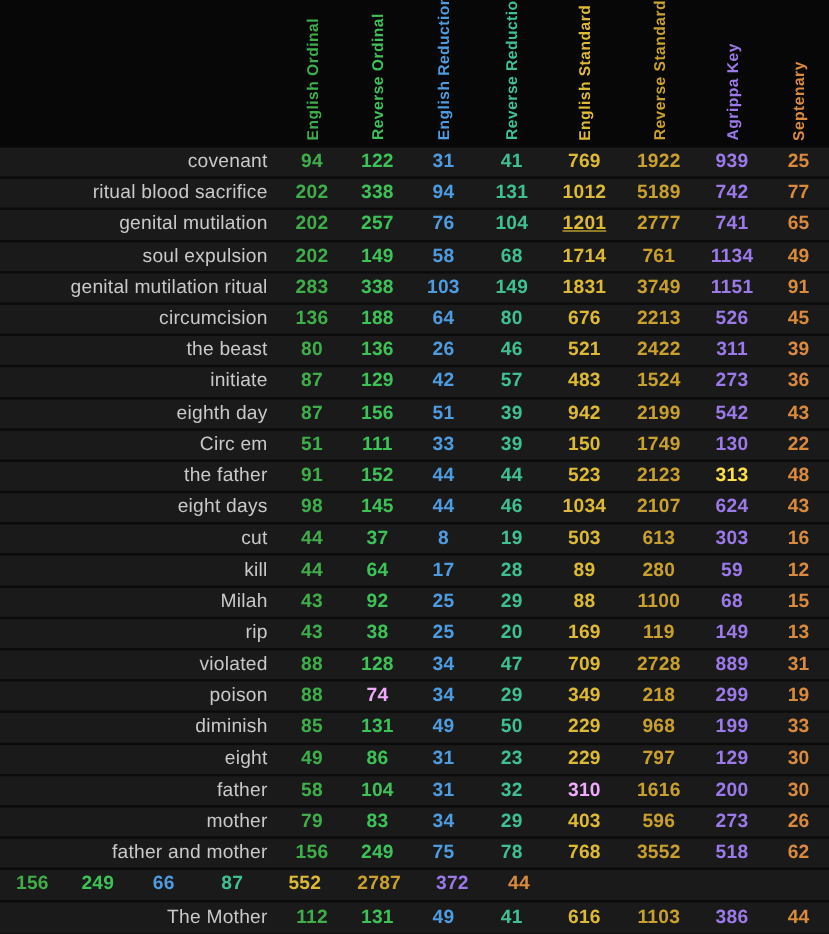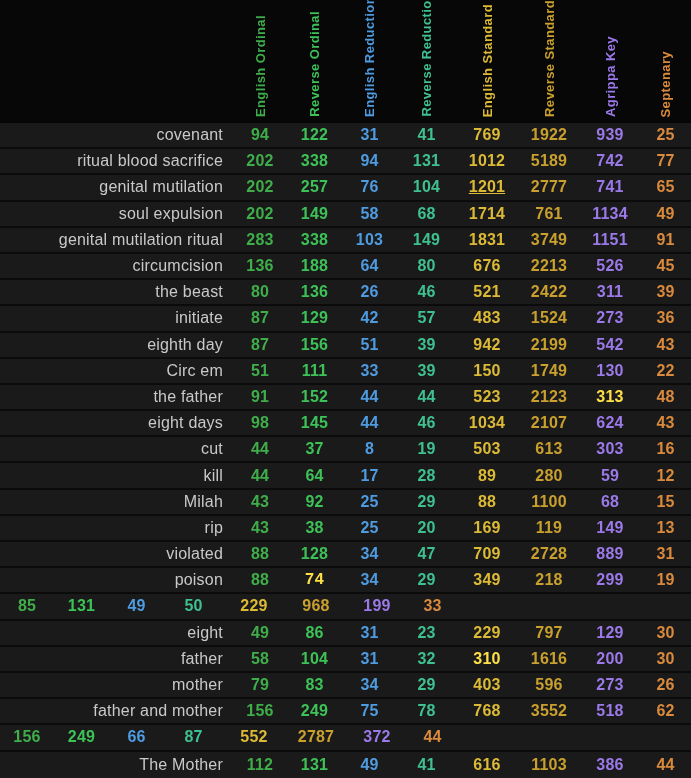--- a/index.html
+++ b/index.html
@@ -255,29 +255,30 @@
         <div class="vcell c2" style="color: rgb(79, 155, 224);">34</div>
         <div class="vcell c3" style="color: rgb(63, 192, 144);">47</div>
         <div class="vcell c4" style="color: rgb(221, 186, 53);">709</div>
         <div class="vcell c5" style="color: rgb(201, 160, 46);">2728</div>
         <div class="vcell c6" style="color: rgb(155, 121, 232);">889</div>
         <div class="vcell c7" style="color: rgb(217, 138, 60);">31</div>
       </div>
       <div class="row">
         <div class="wcell">poison</div>
         <div class="vcell c0" style="color: rgb(63, 174, 74);">88</div>
-        <div class="vcell c1" style="color: #fde047; font-family: Liberation Mono, monospace;">74</div>
+        <div class="vcell c1" style="color: #f0abfc;">74</div>
         <div class="vcell c2" style="color: rgb(79, 155, 224);">34</div>
         <div class="vcell c3" style="color: rgb(63, 192, 144);">29</div>
         <div class="vcell c4" style="color: rgb(221, 186, 53);">349</div>
         <div class="vcell c5" style="color: rgb(201, 160, 46);">218</div>
         <div class="vcell c6" style="color: rgb(155, 121, 232);">299</div>
         <div class="vcell c7" style="color: rgb(217, 138, 60);">19</div>
       </div>
       <div class="row">
+        <div class="wcell">diminish</div>
         <div class="vcell c0" style="color: rgb(63, 174, 74);">85</div>
         <div class="vcell c1" style="color: rgb(61, 194, 88);">131</div>
         <div class="vcell c2" style="color: rgb(79, 155, 224);">49</div>
         <div class="vcell c3" style="color: rgb(63, 192, 144);">50</div>
         <div class="vcell c4" style="color: rgb(221, 186, 53);">229</div>
         <div class="vcell c5" style="color: rgb(201, 160, 46);">968</div>
         <div class="vcell c6" style="color: rgb(155, 121, 232);">199</div>
         <div class="vcell c7" style="color: rgb(217, 138, 60);">33</div>
       </div>
       <div class="row">
@@ -290,21 +291,21 @@
         <div class="vcell c5" style="color: rgb(201, 160, 46);">797</div>
         <div class="vcell c6" style="color: rgb(155, 121, 232);">129</div>
         <div class="vcell c7" style="color: rgb(217, 138, 60);">30</div>
       </div>
       <div class="row">
         <div class="wcell">father</div>
         <div class="vcell c0" style="color: rgb(63, 174, 74);">58</div>
         <div class="vcell c1" style="color: rgb(61, 194, 88);">104</div>
         <div class="vcell c2" style="color: rgb(79, 155, 224);">31</div>
         <div class="vcell c3" style="color: rgb(63, 192, 144);">32</div>
-        <div class="vcell c4" style="color: #fde047; text-align: center;">310</div>
+        <div class="vcell c4" style="color: #f0abfc; text-align: center;">310</div>
         <div class="vcell c5" style="color: rgb(201, 160, 46);">1616</div>
         <div class="vcell c6" style="color: rgb(155, 121, 232);">200</div>
         <div class="vcell c7" style="color: rgb(217, 138, 60);">30</div>
       </div>
       <div class="row">
         <div class="wcell">mother</div>
         <div class="vcell c0" style="color: rgb(63, 174, 74);">79</div>
         <div class="vcell c1" style="color: rgb(61, 194, 88);">83</div>
         <div class="vcell c2" style="color: rgb(79, 155, 224);">34</div>
         <div class="vcell c3" style="color: rgb(63, 192, 144);">29</div>

